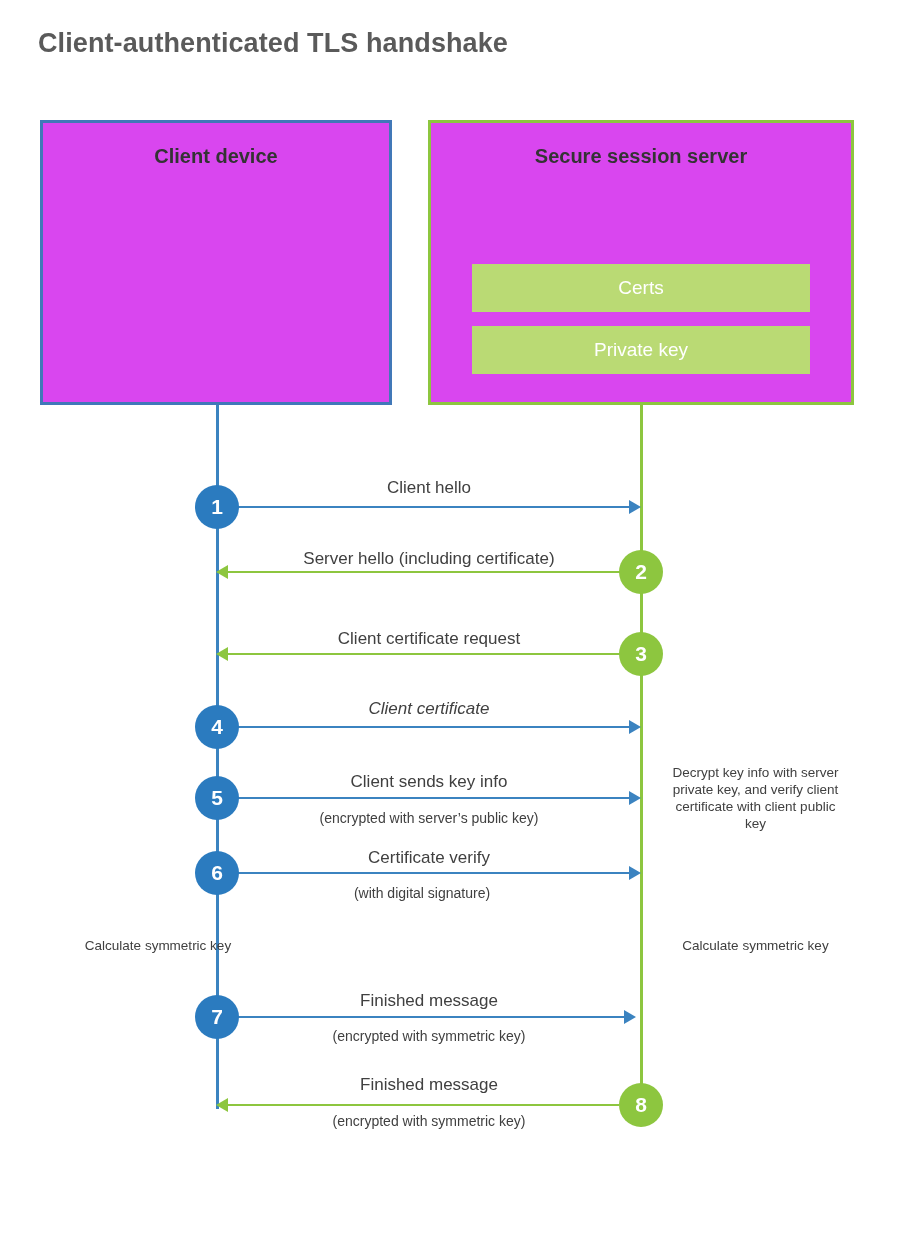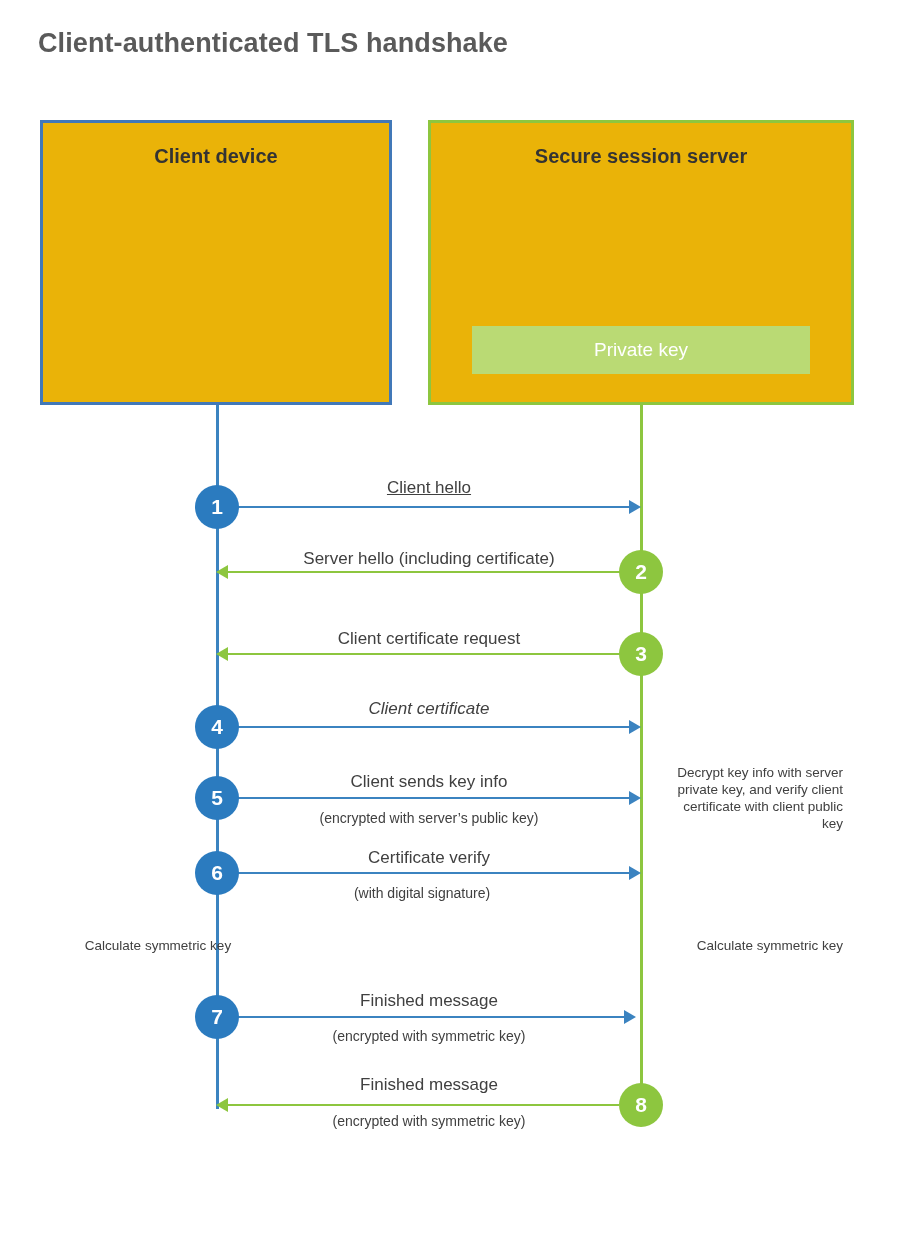--- a/index.html
+++ b/index.html
@@ -24,21 +24,21 @@
     font-size: 27px;
     font-weight: 700;
     color: #5a5a5a;
     letter-spacing: 0.1px;
     white-space: nowrap;
   }
 
   
   .party-box {
     position: absolute;
-    background: #eab308;
+    background: #d946ef;
     box-sizing: border-box;
   }
   #client-box {
     left: 40px;
     top: 120px;
     width: 352px;
     height: 285px;
     border: 3px solid #4178b8;
   }
   #server-box {
@@ -165,41 +165,42 @@
     white-space: nowrap;
   }
 
   
   .side-note {
     position: absolute;
     font-size: 13.5px;
     line-height: 17px;
     color: #404040;
   }
-  .side-note.right-side { left: 668px; width: 175px; text-align: right; }
+  .side-note.right-side { left: 668px; width: 175px; text-align: center; }
   .side-note.left-side  { left: 78px;  width: 160px; text-align: center; }
 </style>
 </head>
 <body>
 
 <div id="page-title">Client-authenticated TLS handshake</div>
 
 <div id="client-box" class="party-box">
   <div class="party-title">Client device</div>
 </div>
 
 <div id="server-box" class="party-box">
   <div class="party-title">Secure session server</div>
+  <div class="server-bar b1">Certs</div>
   <div class="server-bar b2">Private key</div>
 </div>
 
 <div id="client-lifeline" class="lifeline"></div>
 <div id="server-lifeline" class="lifeline"></div>
 
-<div class="msg-label" style="left:218px; top:478px; width:422px;text-decoration:underline;">Client hello</div>
+<div class="msg-label" style="left:218px; top:478px; width:422px;">Client hello</div>
 <div class="msg-line to-server" style="left:217px; top:506px; width:412px;"></div>
 <div class="arrow-head right" style="left:629px; top:500px;"></div>
 <div class="step-circle client" style="top:485px;">1</div>
 
 <div class="msg-label" style="left:218px; top:549px; width:422px;">Server hello (including certificate)</div>
 <div class="msg-line to-client" style="left:228px; top:571px; width:413px;"></div>
 <div class="arrow-head left" style="left:216px; top:565px;"></div>
 <div class="step-circle server" style="top:550px;">2</div>
 
 <div class="msg-label" style="left:218px; top:629px; width:422px;">Client certificate request</div>

